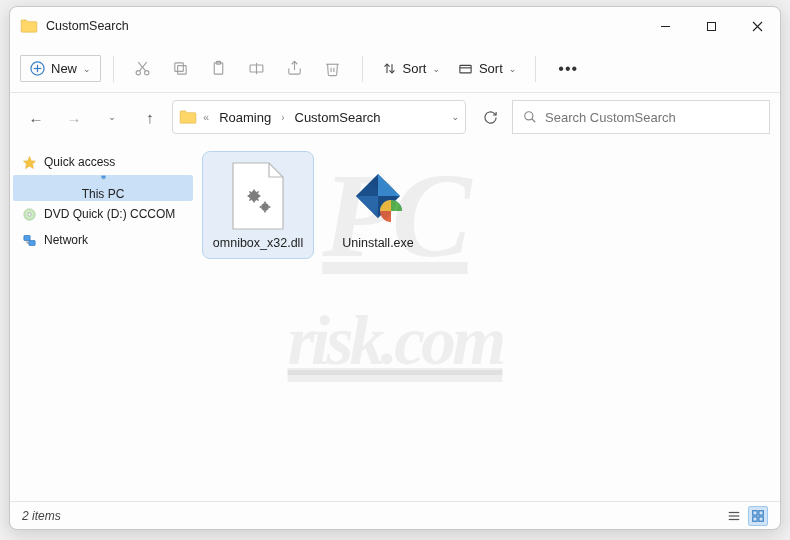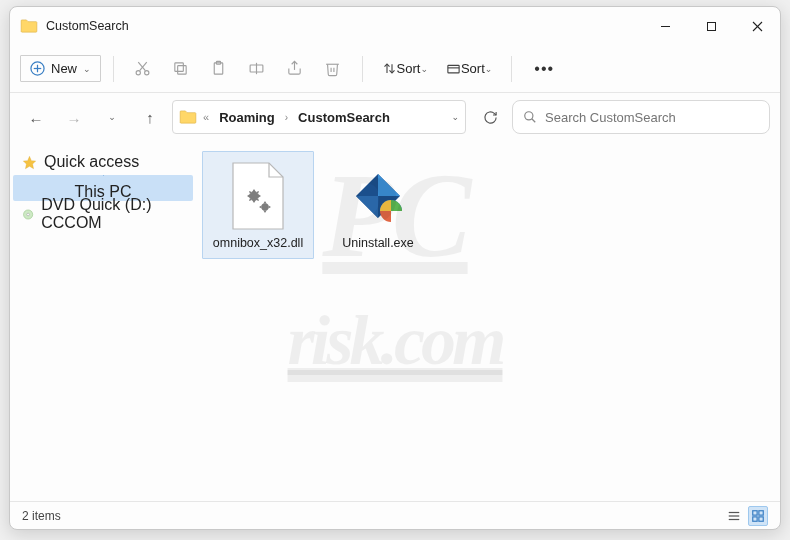--- a/index.html
+++ b/index.html
@@ -8,41 +8,41 @@
 .titlebar { height: 38px; display: flex; align-items: center; padding-left: 10px; }
 .titlebar .foldericon { width: 18px; height: 14px; margin-right: 8px; }
 .titlebar .title { font-size: 12.5px; color: #222; flex: 1; }
 .winctrls { display: flex; height: 100%; }
 .winctrl { width: 46px; display: flex; align-items: center; justify-content: center; font-size: 13px; color: #222; }
 .toolbar { height: 48px; display: flex; align-items: center; border-bottom: 1px solid #e6e6e6; padding: 0 10px; gap: 4px; }
 .newbtn { display: flex; align-items: center; gap: 6px; padding: 5px 9px; border: 1px solid #cfcfcf; border-radius: 1px; font-size: 13px; color: #222; }
 .chev { font-size: 9px; color: #666; }
 .sep { width: 1px; height: 26px; background: #e0e0e0; margin: 0 8px; }
 .tbicon { width: 34px; height: 34px; display: flex; align-items: center; justify-content: center; opacity: .55; }
-.sortbtn, .viewbtn { display: flex; align-items: center; font-size: 13px; color: #222; padding: 5px 7px; }
+.sortbtn, .viewbtn { display: flex; align-items: center; gap: 6px; font-size: 13px; color: #222; padding: 5px 7px; }
 .more { font-size: 16px; color: #333; padding: 0 10px; letter-spacing: 1px; }
 .navrow { height: 48px; display: flex; align-items: center; padding: 0 10px; gap: 6px; }
 .navbtn { width: 32px; height: 32px; display: flex; align-items: center; justify-content: center; color: #555; font-size: 15px; }
 .navbtn.dis { opacity: .45; }
 .addrbar { flex: 1; height: 34px; border: 1px solid #d9d9d9; border-radius: 4px; display: flex; align-items: center; padding: 0 6px; gap: 6px; font-size: 13px; color: #222; background: #fff; }
-.addrbar .crumb { padding: 2px 4px; font-weight: bold; }
+.addrbar .crumb { padding: 2px 4px; }
 .addrbar .rangle { color: #888; font-size: 10px; }
 .refresh { width: 32px; height: 32px; display: flex; align-items: center; justify-content: center; color: #555; margin-left: 2px; }
-.searchbox { width: 258px; height: 34px; border: 1px solid #d9d9d9; border-radius: 8px; display: flex; align-items: center; padding: 0 10px; gap: 8px; color: #888; font-size: 13px; background: #fff; }
+.searchbox { width: 258px; height: 34px; border: 1px solid #d9d9d9; border-radius: 0; display: flex; align-items: center; padding: 0 10px; gap: 8px; color: #888; font-size: 13px; background: #fff; }
 .searchbox input { border: none; outline: none; flex: 1; font-size: 13px; color: #333; background: transparent; }
 .content { flex: 1; display: flex; overflow: hidden; }
 .sidebar { width: 186px; padding: 8px 0; }
-.navitem { display: flex; align-items: center; height: 26px; padding: 0 12px; gap: 7px; font-size: 16px; color: #222; }
+.navitem { display: flex; align-items: center; height: 26px; padding: 0 12px; gap: 7px; font-size: 12px; color: #222; }
 .navitem.sel { background: #c9e0f7; border-radius: 2px; margin: 0 3px; padding: 0 9px; flex-direction: column; }
 .main { flex: 1; padding: 10px 6px; display: flex; align-content: flex-start; flex-wrap: wrap; gap: 8px; }
-.fileitem { width: 112px; display: flex; flex-direction: column; align-items: center; padding: 8px 4px; border: 1px solid transparent; border-radius: 1px; }
+.fileitem { width: 112px; display: flex; flex-direction: column; align-items: center; padding: 8px 4px; border: 1px solid transparent; border-radius: 8px; }
 .fileitem.sel { background: rgba(120,170,230,.18); border-color: #b8d4f0; }
 .fileicon { width: 72px; height: 72px; display: flex; align-items: center; justify-content: center; }
 .filename { font-size: 12.5px; color: #222; text-align: center; margin-top: 4px; word-break: break-all; }
-.statusbar { height: 28px; border-top: 1px solid #e6e6e6; display: flex; align-items: center; padding: 6px 12px; font-size: 12px; color: #444; }
+.statusbar { height: 28px; border-top: 1px solid #e6e6e6; display: flex; align-items: center; padding: 6px 12px; font-size: 12px; color: #444; font-style: italic; }
 .statusbar .spacer { flex: 1; }
 .viewtog { width: 20px; height: 20px; display: flex; align-items: center; justify-content: center; margin-left: 4px; color: #555; }
 .viewtog.sel { background: #d0e4f7; border: 1px solid #9ec8ee; border-radius: 2px; }
 .watermark { position: absolute; left: 0; top: 0; width: 790px; height: 540px; pointer-events: none; display: flex; align-items: center; justify-content: center; }
 .watermark span { font-size: 120px; font-weight: 600; color: rgba(0,0,0,.06); font-style: italic; letter-spacing: -4px; line-height: .9; text-align: center; font-family: Georgia, serif; text-decoration: underline; }
 svg { display: block; }
 </style>
 </head>
 <body>
 
@@ -199,20 +199,29 @@
             <rect x="7" y="19" width="10" height="1.5" fill="#888"></rect>
           </svg>
         <span>This PC</span>
       </div>
       <div class="navitem">
         <svg width="15" height="15" viewBox="0 0 24 24">
             <circle cx="12" cy="12" r="9" fill="#cde9c4" stroke="#8cbf7a"></circle>
             <circle cx="12" cy="12" r="2.5" fill="#fff" stroke="#999"></circle>
           </svg>
         <span>DVD Quick (D:) CCCOM</span>
+      </div>
+      <div class="navitem">
+        <svg width="15" height="15" viewBox="0 0 24 24">
+            <rect x="3" y="4" width="10" height="8" rx="1" fill="#4f9de8" stroke="#2d6db5"></rect>
+            <rect x="11" y="12" width="10" height="8" rx="1" fill="#4f9de8" stroke="#2d6db5"></rect>
+            <line x1="8" y1="12" x2="8" y2="16" stroke="#888" stroke-width="1.5"></line>
+            <line x1="8" y1="16" x2="11" y2="16" stroke="#888" stroke-width="1.5"></line>
+          </svg>
+        <span>Network</span>
       </div>
     </div>
 
     <div class="main">
       <div class="fileitem sel">
         <div class="fileicon">
           <svg width="58" height="70" viewBox="0 0 58 70">
             <path d="M4 2h36l14 14v52H4z" fill="#fff" stroke="#b8b8b8" stroke-width="1.2"></path>
             <path d="M40 2v14h14" fill="none" stroke="#b8b8b8" stroke-width="1.2"></path>
             <g transform="translate(18 28)" fill="#7d7d7d">

